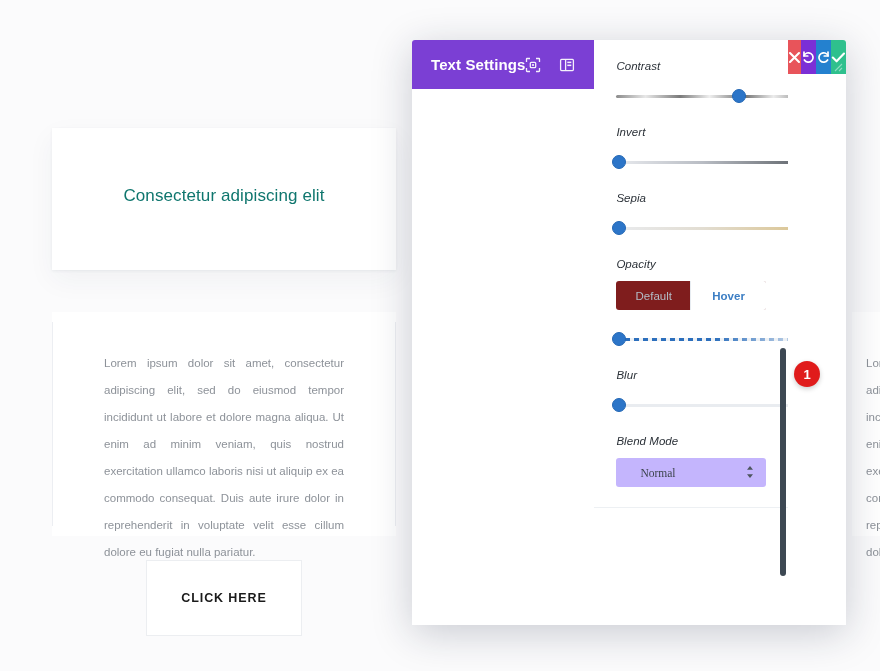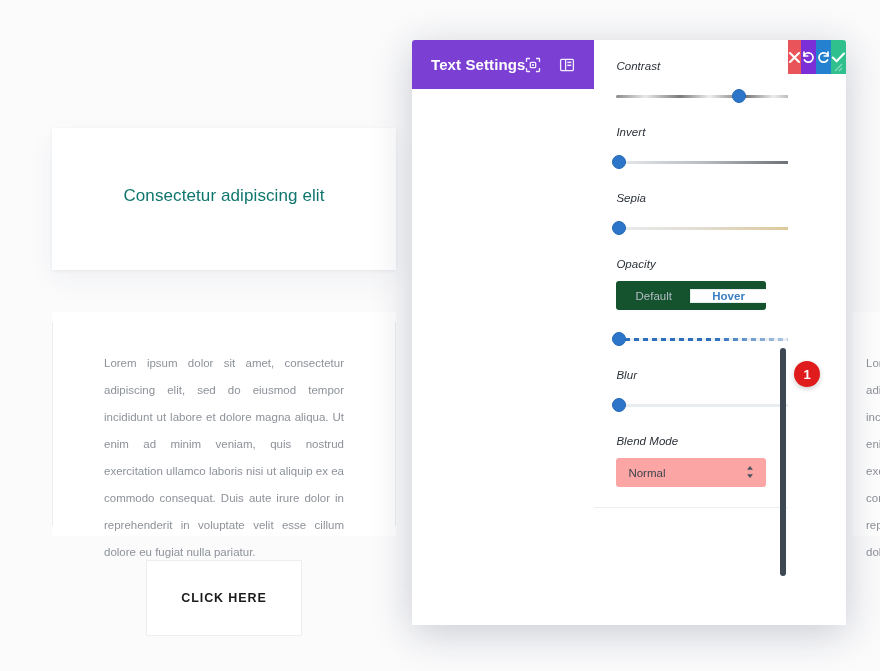--- a/index.html
+++ b/index.html
@@ -129,43 +129,43 @@
   }
 
   .value-box {
     margin-left: auto; width: 108px; height: 27px; background: #eef2f6;
     border-radius: 13px; display: flex; align-items: center; padding: 0 24px;
     font-size: 11px; color: #9aa3ad; cursor: text;
   }
   .value-box.wide { width: 128px; }
 
   .toggle-group {
-    display: flex; height: 29px; background: #14532d; border-radius: 3px;
-    overflow: hidden; margin-bottom: 16px; align-items: center;
+    display: flex; height: 29px; background: #7f1d1d; border-radius: 3px;
+    overflow: hidden; margin-bottom: 16px;
   }
   .toggle-btn {
     flex: 1; display: flex; align-items: center; justify-content: center;
     font-size: 11.5px; color: #b3bcc6; font-weight: 400; cursor: pointer;
   }
   .toggle-btn.active {
     background: #ffffff; color: #3c7ec4; font-weight: 700;
     box-shadow: 0 0 0 1px #e7ecf1;
   }
 
   .badge-one {
     position: absolute; width: 26px; height: 26px; border-radius: 50%;
     background: #e01b1b; color: #fff; font-size: 13px; font-weight: 700;
     display: flex; align-items: center; justify-content: center;
     box-shadow: 0 2px 5px rgba(0,0,0,.2);
   }
 
   .select-box {
-    position: relative; height: 29px; background: #fca5a5; border-radius: 3px;
-    display: flex; align-items: center; padding: 0 12px;
-    font-size: 11.5px; color: #3b434c; cursor: pointer;
+    position: relative; height: 29px; background: #c4b5fd; border-radius: 3px;
+    display: flex; align-items: center; padding: 0 24px;
+    font-size: 11.5px; color: #3b434c; cursor: pointer; font-family: Liberation Serif, serif;
   }
   .select-arrows { position: absolute; right: 12px; top: 50%; transform: translateY(-50%); }
 
   .section-divider { height: 1px; background: #edf0f3; margin: 20px -22px 0 -22px; }
   .accordion-row {
     display: flex; align-items: center; height: 56px; margin: 0 -22px; padding: 0 22px;
     cursor: pointer;
   }
 
   .panel-vscroll {

